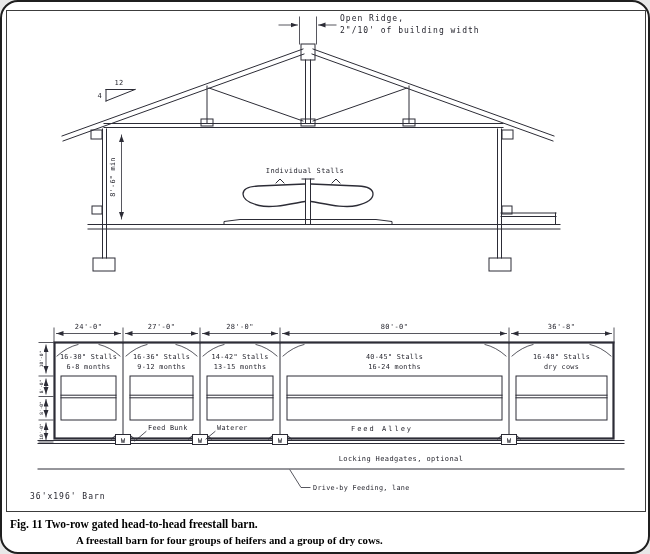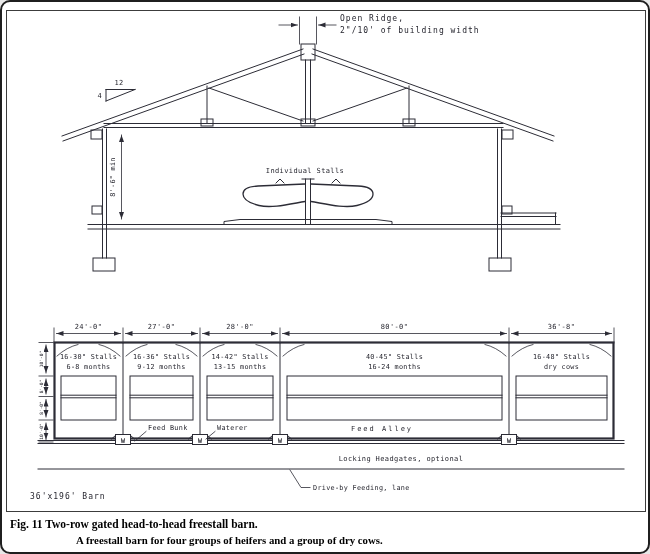--- a/index.html
+++ b/index.html
@@ -1,17 +1,17 @@
 <!DOCTYPE html>
 <html><head>
 <meta charset="utf-8">
 <style>
   html,body{margin:0;padding:0;background:#e8e8e8;}
   .page{position:relative;width:650px;height:554px;background:#fff;border:2px solid #1f1f1f;
-        border-radius:10px;box-sizing:border-box;overflow:hidden;
+        border-radius:18px;box-sizing:border-box;overflow:hidden;
         font-family:"DejaVu Sans Mono",monospace;}
   .figbox{position:absolute;left:4px;top:8px;width:640px;height:502px;
           border:1px solid #3c3c3c;box-sizing:border-box;}
   svg.draw{position:absolute;left:0;top:0;}
   .ln{stroke:#2c2c36;stroke-width:1;fill:none;stroke-linecap:square;}
   .thin{stroke-width:.8;}
   .thick{stroke-width:2.2;}
   text{fill:#26262f;font-family:"DejaVu Sans Mono",monospace;stroke:none;}
   .t45{font-size:4.5px;}
   .t65{font-size:6.8px;letter-spacing:.3px;}

